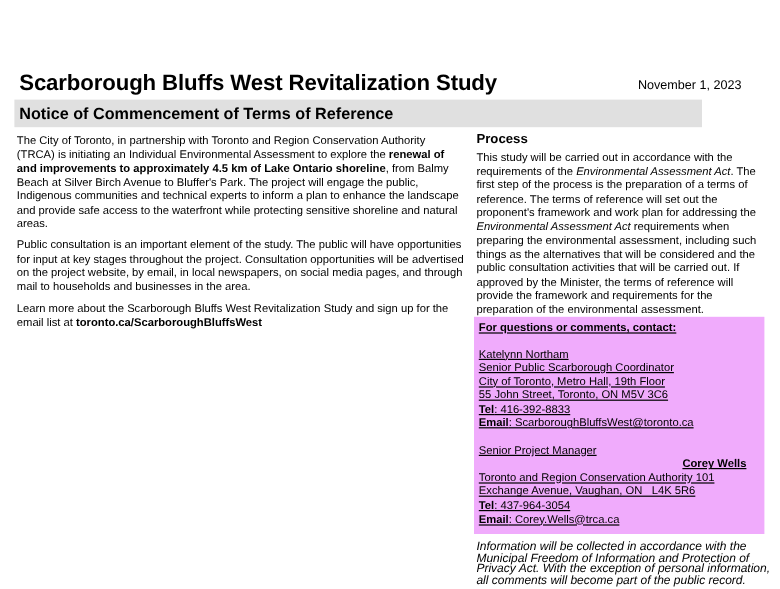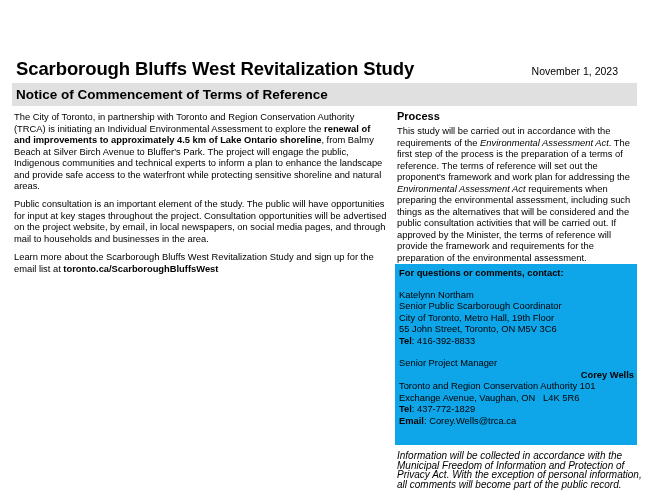--- a/index.html
+++ b/index.html
@@ -3,31 +3,31 @@
 <meta charset="utf-8">
 <style>
   * { box-sizing: border-box; margin: 0; padding: 0; }
   html, body { width: 650px; height: 491px; background: #ffffff; overflow: hidden; }
   body { font-family: "Liberation Sans", sans-serif; color: #000; position: relative; }
 
   .title-row { position: absolute; left: 16px; top: 58px; width: 618px; height: 22px; }
   .doc-title { position: absolute; left: 0; top: 0; font-size: 18.5px; font-weight: bold; letter-spacing: -0.1px; white-space: nowrap; }
   .doc-date { position: absolute; right: 16px; top: 7px; font-size: 10.5px; white-space: nowrap; }
 
-  .notice-band { position: absolute; left: 12px; top: 83px; width: 625px; height: 23px; background: #e0e0e0; }
+  .notice-band { position: absolute; left: 12px; top: 83px; width: 573px; height: 23px; background: #e0e0e0; }
   .notice-title { position: absolute; left: 4px; top: 4px; font-size: 13.5px; font-weight: bold; white-space: nowrap; }
 
   .left-col { position: absolute; left: 14px; top: 112px; width: 374px; font-size: 9.35px; line-height: 11.55px; }
   .left-col p { margin-bottom: 6.5px; }
 
   .right-col { position: absolute; left: 397px; top: 110px; width: 242px; }
   .process-heading { font-size: 11px; font-weight: bold; margin-bottom: 4px; }
   .process-body { font-size: 9.35px; line-height: 11.55px; }
 
-  .contact-box { position: absolute; left: 395px; top: 264px; width: 242px; height: 181px; background: #0ea5e9; padding: 4px 3px 0 4px; font-size: 9.35px; line-height: 11.55px; }
+  .contact-box { position: absolute; left: 395px; top: 264px; width: 242px; height: 181px; background: #f0abfc; padding: 4px 15px 0 4px; font-size: 9.35px; line-height: 11.55px; text-decoration: underline; }
   .contact-heading { font-weight: bold; margin-bottom: 10px; }
   .contact-block { margin-bottom: 11px; }
   .contact-line { white-space: nowrap; }
   .b { font-weight: bold; text-align: right; }
 
   .privacy { position: absolute; left: 397px; top: 451px; width: 245px; font-size: 10px; line-height: 9.6px; font-style: italic; }
 </style>
 </head>
 <body>
 
@@ -53,25 +53,26 @@
 
 <div class="contact-box">
   <div class="contact-heading">For questions or comments, contact:</div>
 
   <div class="contact-block">
     <div class="contact-line">Katelynn Northam</div>
     <div class="contact-line">Senior Public Scarborough Coordinator</div>
     <div class="contact-line">City of Toronto, Metro Hall, 19th Floor</div>
     <div class="contact-line">55 John Street, Toronto, ON M5V 3C6</div>
     <div class="contact-line"><span class="b">Tel</span><span>: 416-392-8833</span></div>
+    <div class="contact-line"><span class="b">Email</span><span>: ScarboroughBluffsWest@toronto.ca</span></div>
   </div>
 
   <div class="contact-block">
     <div class="contact-line">Senior Project Manager</div>
     <div class="contact-line b">Corey Wells</div>
     <div class="contact-line">Toronto and Region Conservation Authority 101</div>
     <div class="contact-line" style="white-space:pre">Exchange Avenue, Vaughan, ON   L4K 5R6</div>
-    <div class="contact-line"><span class="b">Tel</span><span>: 437-772-1829</span></div>
+    <div class="contact-line"><span class="b">Tel</span><span>: 437-964-3054</span></div>
     <div class="contact-line"><span class="b">Email</span><span>: Corey.Wells@trca.ca</span></div>
   </div>
 </div>
 
 <div class="privacy">Information will be collected in accordance with the Municipal Freedom of Information and Protection of Privacy Act. With the exception of personal information, all comments will become part of the public record.</div>
 
 </body></html>

